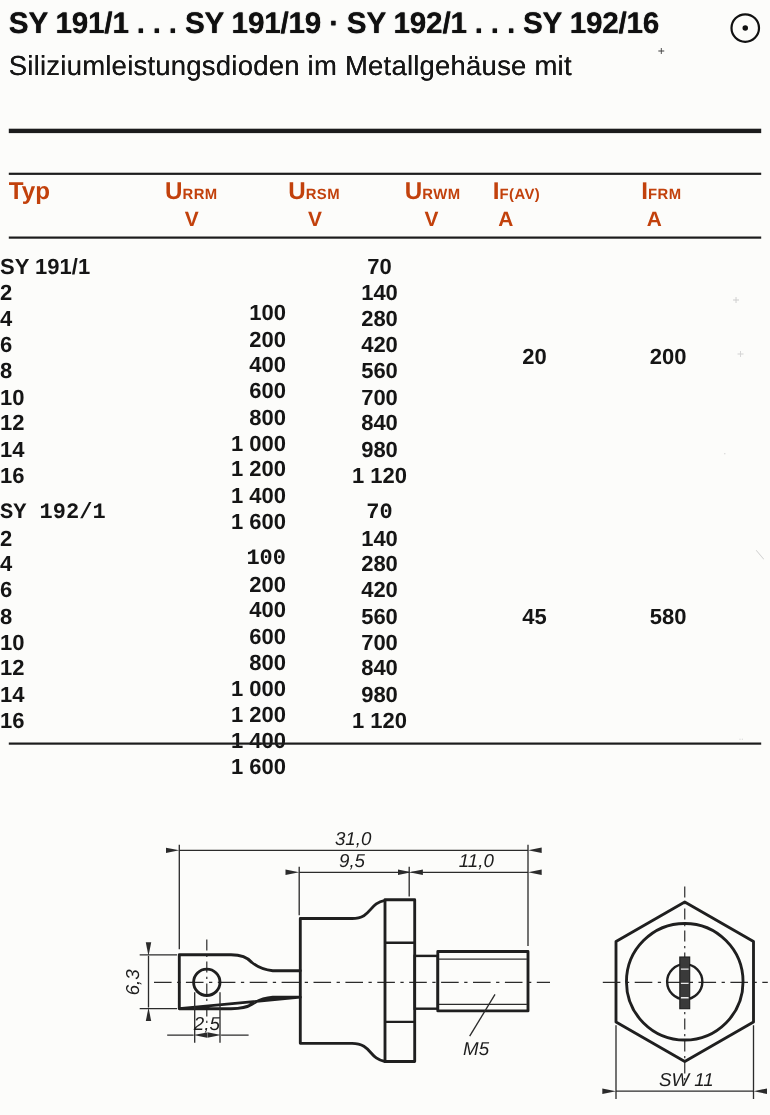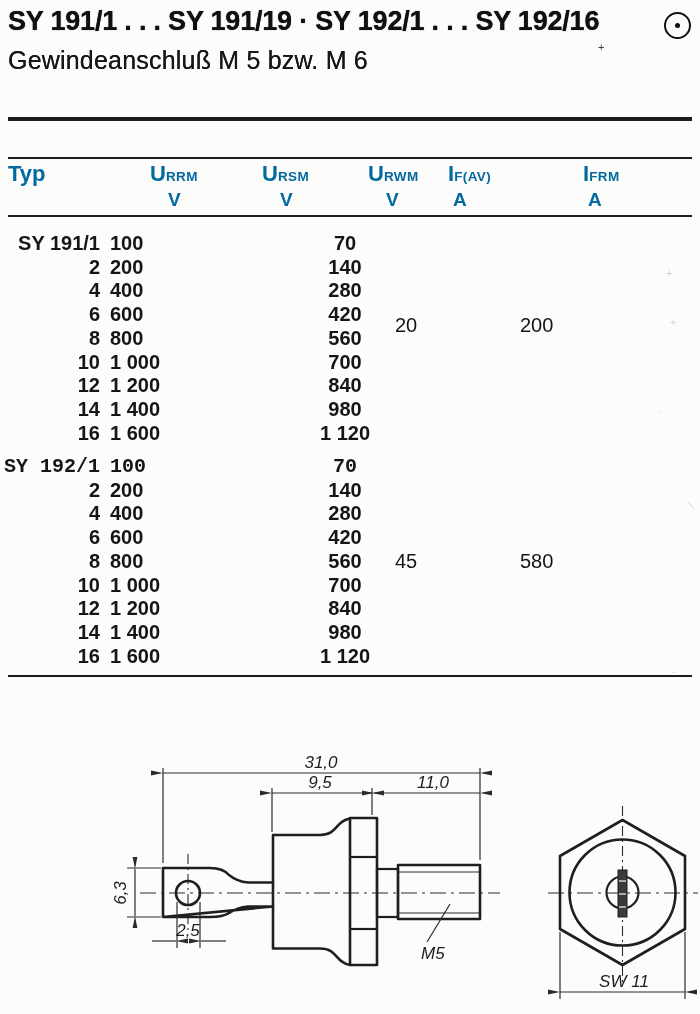--- a/index.html
+++ b/index.html
@@ -13,31 +13,31 @@
   .logo .dot{position:absolute;left:50%;top:50%;width:5px;height:5px;margin:-2.5px 0 0 -2.5px;
         background:#111;border-radius:50%;}
   .subtitle{position:absolute;left:8px;top:44px;font-size:25px;line-height:33px;color:#161616;
         letter-spacing:0.2px;text-shadow:0 0 0.5px #161616;}
   .rule{position:absolute;left:8px;width:684px;background:#1c1c1c;}
   .rule.thick{top:117px;height:3.6px;}
   .rule.r1{top:157px;height:1.6px;}
   .rule.r2{top:215px;height:1.9px;}
   .rule.r3{top:675px;height:1.9px;}
   
-  .hcell{position:absolute;top:161px;font-size:21px;font-weight:700;color:#0369a1;white-space:nowrap;}
+  .hcell{position:absolute;top:161px;font-size:21px;font-weight:700;color:#c2410c;white-space:nowrap;}
   .hcell .sym{font-size:22px;}
   .hcell .sub{font-size:13.5px;letter-spacing:0.4px;}
   .hcell .unit{display:block;font-size:19px;margin-top:2px;}
   
   .trow{position:absolute;left:0;width:660px;height:24px;font-size:20px;font-weight:700;color:#151515;}
   .trow span{position:absolute;white-space:pre;}
-  .ctyp{left:0;width:100px;text-align:right;}
-  .cv1{left:110px;width:150px;}
+  .ctyp{left:0;width:100px;text-align:left;}
+  .cv1{left:110px;width:150px;text-align:right;margin-top:42px;}
   .cv2{left:270px;width:150px;text-align:center;}
-  .cif,.cifrm{position:absolute;font-size:20px;font-weight:400;color:#151515;text-align:left;}
+  .cif,.cifrm{position:absolute;font-size:20px;font-weight:700;color:#151515;text-align:right;}
   .cif{left:395px;width:102px;}
   .cifrm{left:520px;width:104px;}
   
   svg{position:absolute;left:0;top:730px;}
   .outline{stroke:#1f1f1f;stroke-width:2.6;fill:none;stroke-linejoin:round;stroke-linecap:round;}
   .outline2{stroke:#1f1f1f;stroke-width:2.2;fill:none;}
   .thin{stroke:#2b2b2b;stroke-width:1.2;fill:none;}
   .cline{stroke:#2b2b2b;stroke-width:1.1;fill:none;stroke-dasharray:16 5 3 5;}
   .cline2{stroke:#2b2b2b;stroke-width:1.1;fill:none;stroke-dasharray:10 4 2 4;}
   .dimtext{font-family:"Liberation Sans",sans-serif;font-style:italic;font-size:17px;fill:#1d1d1d;}
@@ -49,21 +49,21 @@
 <body>
 
 <div class="page">
 
   <h1 class="title">SY 191/1 . . . SY 191/19 · SY 192/1 . . . SY 192/16</h1>
   <span class="logo">
       <span class="dot"></span>
     </span>
 
   <div class="subtitle">
-    <div>Gewindeanschluß M 5 bzw. M 6</div>
+    <div>Siliziumleistungsdioden im Metallgehäuse mit</div>
   </div>
 
   <div class="rule thick"></div>
   <div class="rule r1"></div>
   <div id="thead">
       <div class="hcell" style="left: 8px;"><span class="sym">Typ</span></div>
       <div class="hcell" style="left: 150px;"><span class="sym">U</span><span class="sub">RRM</span><span class="unit" style="margin-left: 18px;">V</span></div>
       <div class="hcell" style="left: 262px;"><span class="sym">U</span><span class="sub">RSM</span><span class="unit" style="margin-left: 18px;">V</span></div>
       <div class="hcell" style="left: 368px;"><span class="sym">U</span><span class="sub">RWM</span><span class="unit" style="margin-left: 18px;">V</span></div>
       <div class="hcell" style="left: 448px;"><span class="sym">I</span><span class="sub">F(AV)</span><span class="unit" style="margin-left: 5px;">A</span></div>

